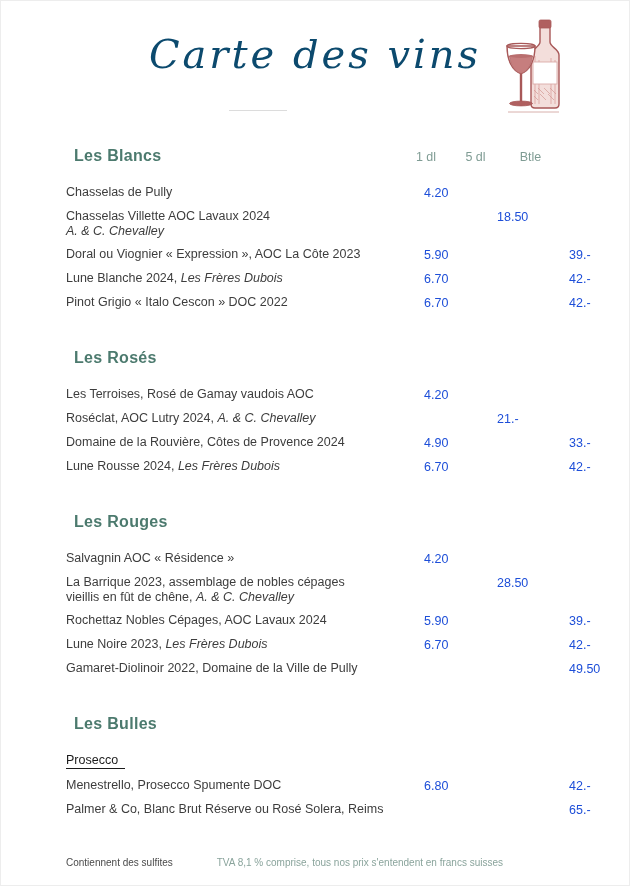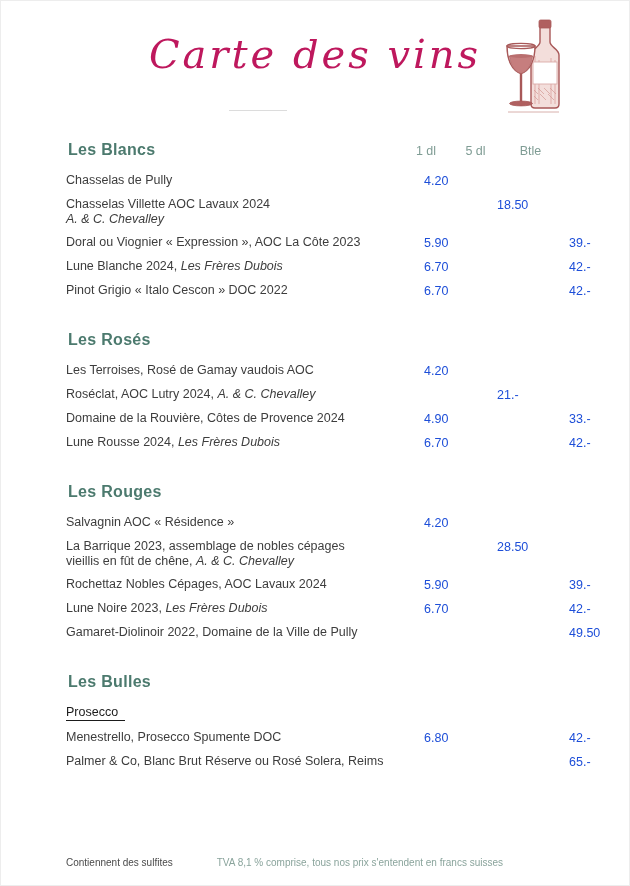--- a/index.html
+++ b/index.html
@@ -17,40 +17,40 @@
   
   .header { position: relative; height: 138px; }
   .page-title {
     position: absolute; top: 30px; left: 0; width: 100%;
     text-align: center;
     font-family: "DejaVu Serif", serif;
     font-style: italic;
     font-weight: 400;
     font-size: 40px;
     letter-spacing: 3px;
-    color: #be185d;
+    color: #0c4a6e;
   }
   .title-flourish {
     position: absolute; left: 228px; top: 109px;
     width: 58px; height: 1px; background: #dcdcdc;
   }
   .illu { position: absolute; top: 15px; right: 67px; width: 58px; height: 102px; }
 
   
   .content { margin-left: 65px; width: 495px; }
   .grid4 {
     display: grid;
     grid-template-columns: 335px 50px 49px 61px;
     align-items: start;
   }
   .section { margin-top: 30px; }
   .section:first-child { margin-top: 0; }
   .section-headrow { align-items: baseline; margin-bottom: 12px; }
   h2.section-heading {
-    margin: 2px;
+    margin: 8px;
     font-size: 16px;
     font-weight: 700;
     letter-spacing: 0.3px;
     color: #4c7a6e;
   }
   .colhead {
     text-align: center;
     font-size: 12.5px;
     color: #7f9c94;
   }

